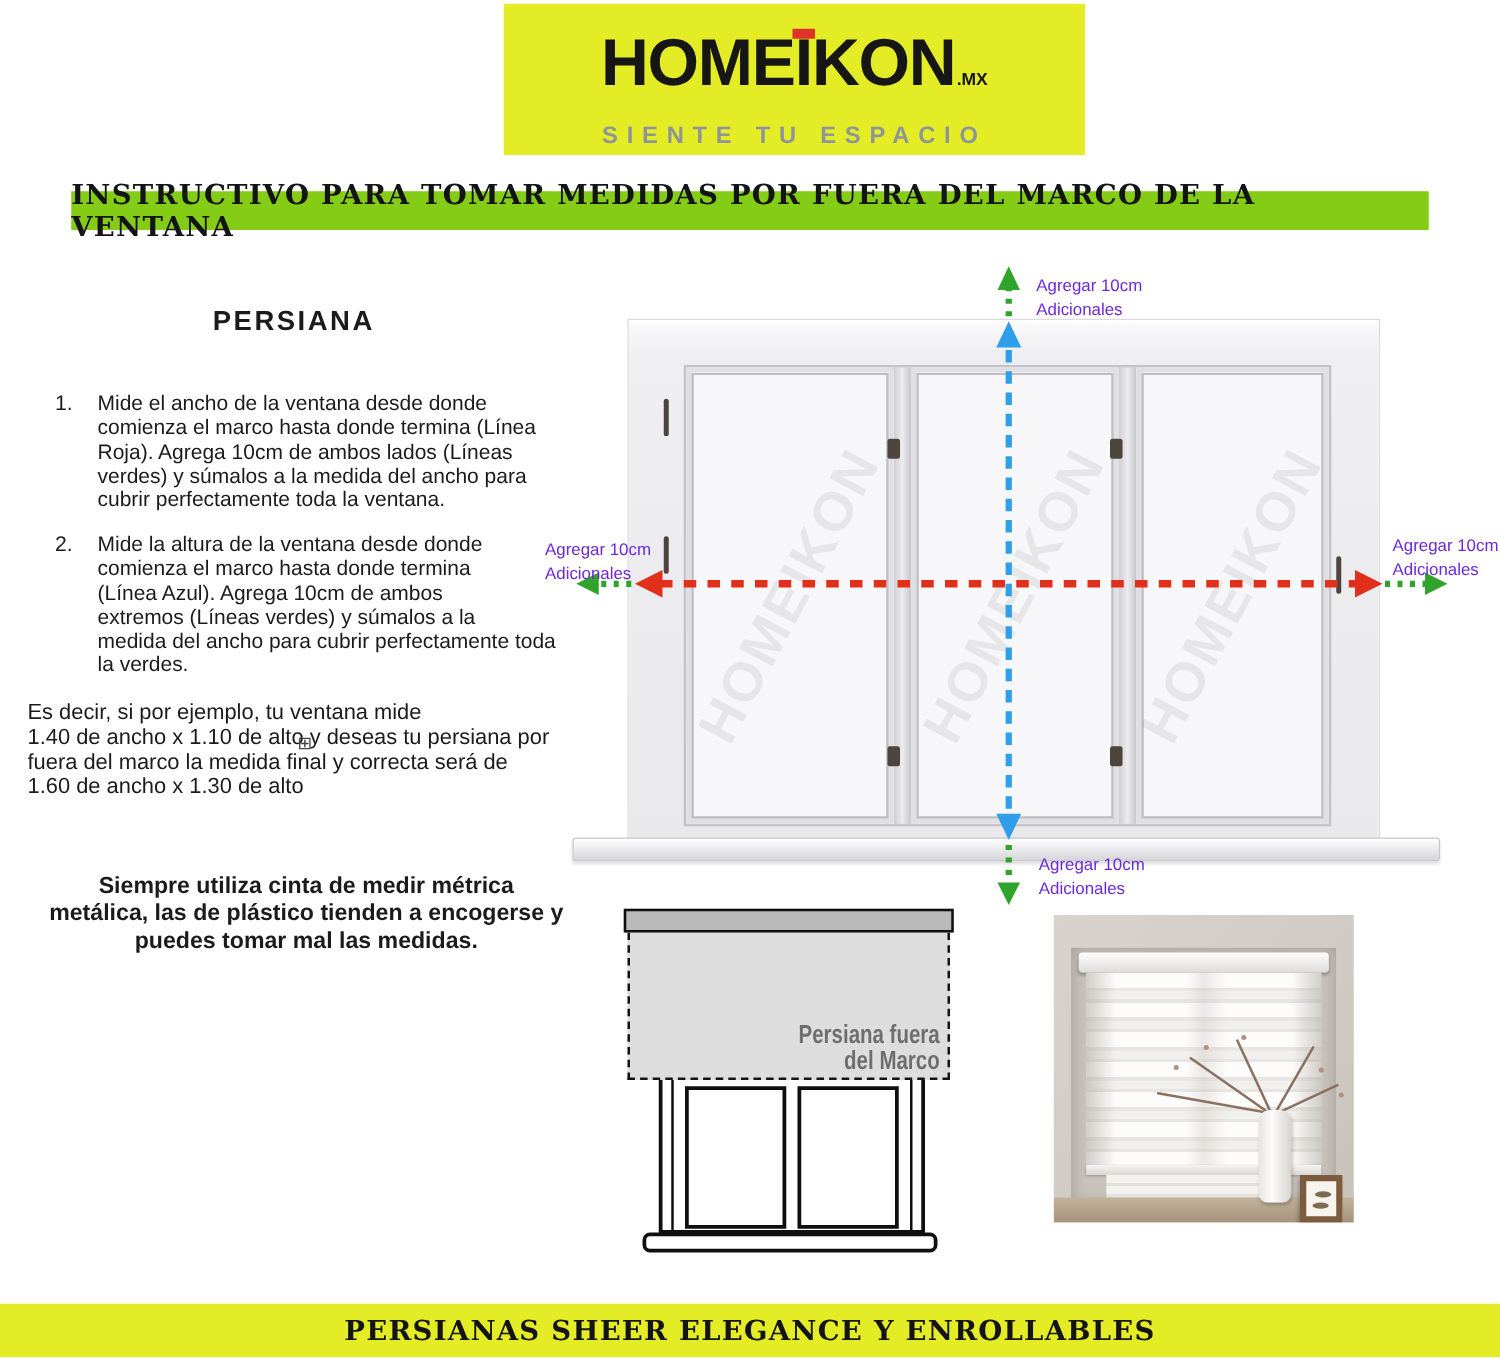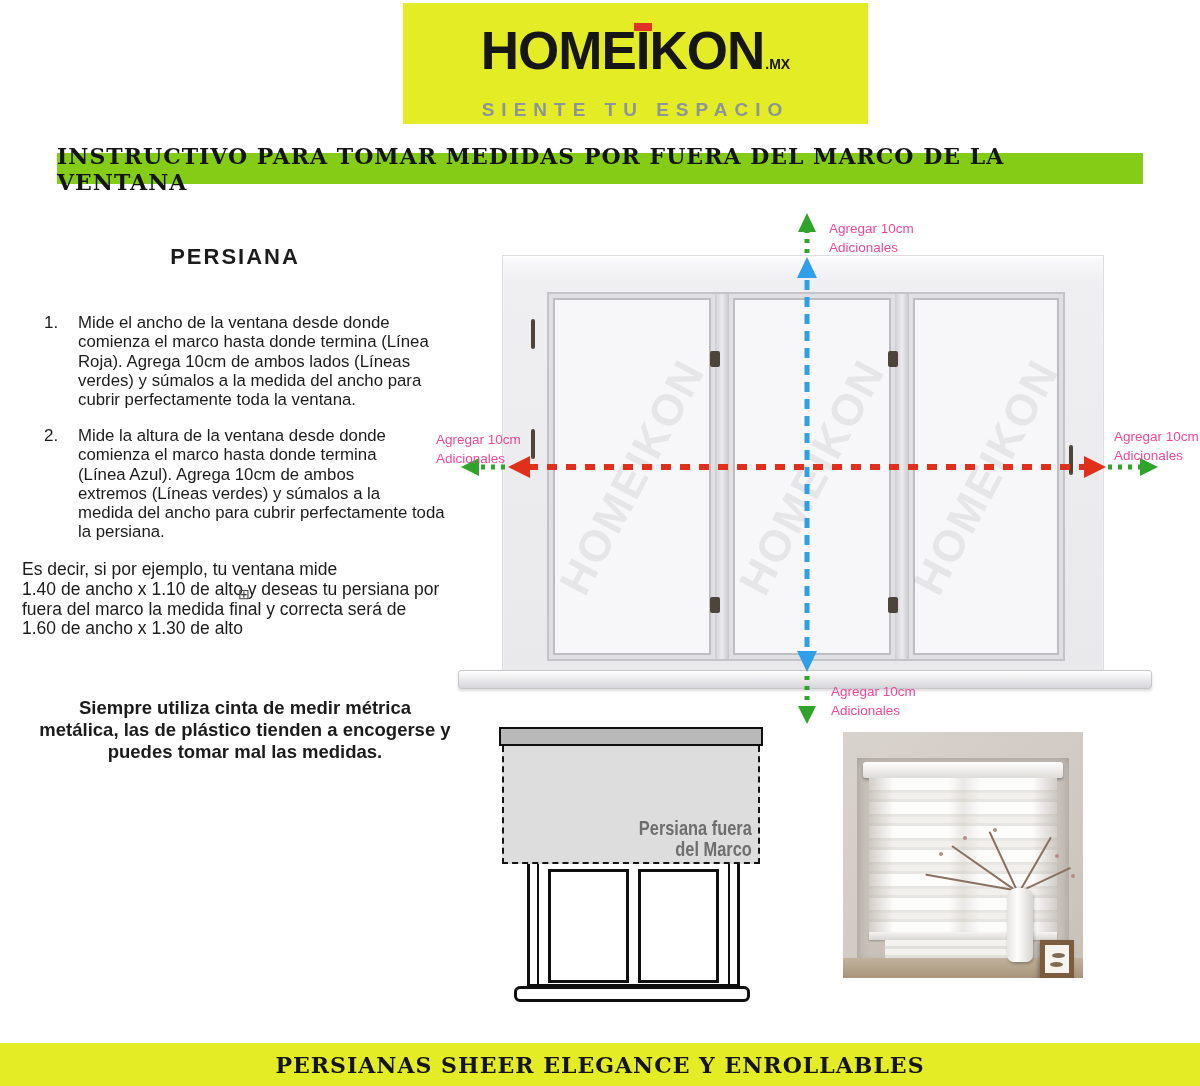--- a/index.html
+++ b/index.html
@@ -45,21 +45,21 @@
                box-shadow:inset 4px 4px 10px rgba(0,0,0,.18);display:flex;}
   .panel{height:100%;border:4px solid #e0e0e3;box-shadow:inset 0 0 0 2px #bdbdc2;
          background:#f7f7f9;box-sizing:border-box;position:relative;overflow:hidden;}
   .p-left{width:166px;} .p-mid{width:166px;} .p-right{width:154px;flex:1;}
   .mullion{width:14px;height:100%;background:linear-gradient(90deg,#cfcfd3,#ececef 50%,#c6c6ca);}
   .wm{position:absolute;left:50%;top:50%;transform:translate(-50%,-50%) rotate(-62deg);
       font-weight:800;font-size:44px;letter-spacing:2px;white-space:nowrap;color:rgba(125,125,138,.14);}
   .hw{position:absolute;background:#4d443c;border-radius:2px;}
   .win-sill{left:458px;top:670px;width:692px;height:17px;border:1px solid #c8c8cc;border-radius:3px;
             background:linear-gradient(180deg,#ffffff,#d6d6da);box-shadow:0 2px 3px rgba(0,0,0,.14);}
-  .diag-label{font-size:13.5px;line-height:19px;color:#ec4899;z-index:6;}
+  .diag-label{font-size:13.5px;line-height:19px;color:#6d28d9;z-index:6;}
   .arrows{left:0;top:0;z-index:5;pointer-events:none;}
 
   
   .sk-window{left:527px;top:849px;width:213px;height:138px;border:3px solid #0f0f0f;
              background:#fff;z-index:7;box-sizing:border-box;}
   .sk-window-inner{margin:7px;border:2px solid #0f0f0f;height:calc(100% - 18px);
                    display:flex;gap:9px;padding:8px 9px 14px 9px;box-sizing:content-box;}
   .sk-pane{flex:1;border:3px solid #0f0f0f;background:#fff;}
   .sk-shade{left:502px;top:746px;width:258px;height:118px;background:#dddddd;z-index:8;
             border-left:2.5px dashed #141414;border-right:2.5px dashed #141414;
@@ -135,21 +135,21 @@
   </div>
 
   <div class="abs step step-2">
     <span class="step-num">2.</span>
     <div class="step-lines">
       <div>Mide la altura de la ventana desde donde</div>
       <div>comienza el marco hasta donde termina</div>
       <div>(Línea Azul). Agrega 10cm de ambos</div>
       <div>extremos (Líneas verdes) y súmalos a la</div>
       <div>medida del ancho para cubrir perfectamente toda</div>
-      <div>la persiana.</div>
+      <div>la verdes.</div>
     </div>
   </div>
 
   <div class="abs example">
     <div>Es decir, si por ejemplo, tu ventana mide</div>
     <div>1.40 de ancho x 1.10 de alto y deseas tu persiana por</div>
     <div>fuera del marco la medida final y correcta será de</div>
     <div>1.60 de ancho x 1.30 de alto</div>
   </div>
   <span class="abs artifact">⊞</span>

